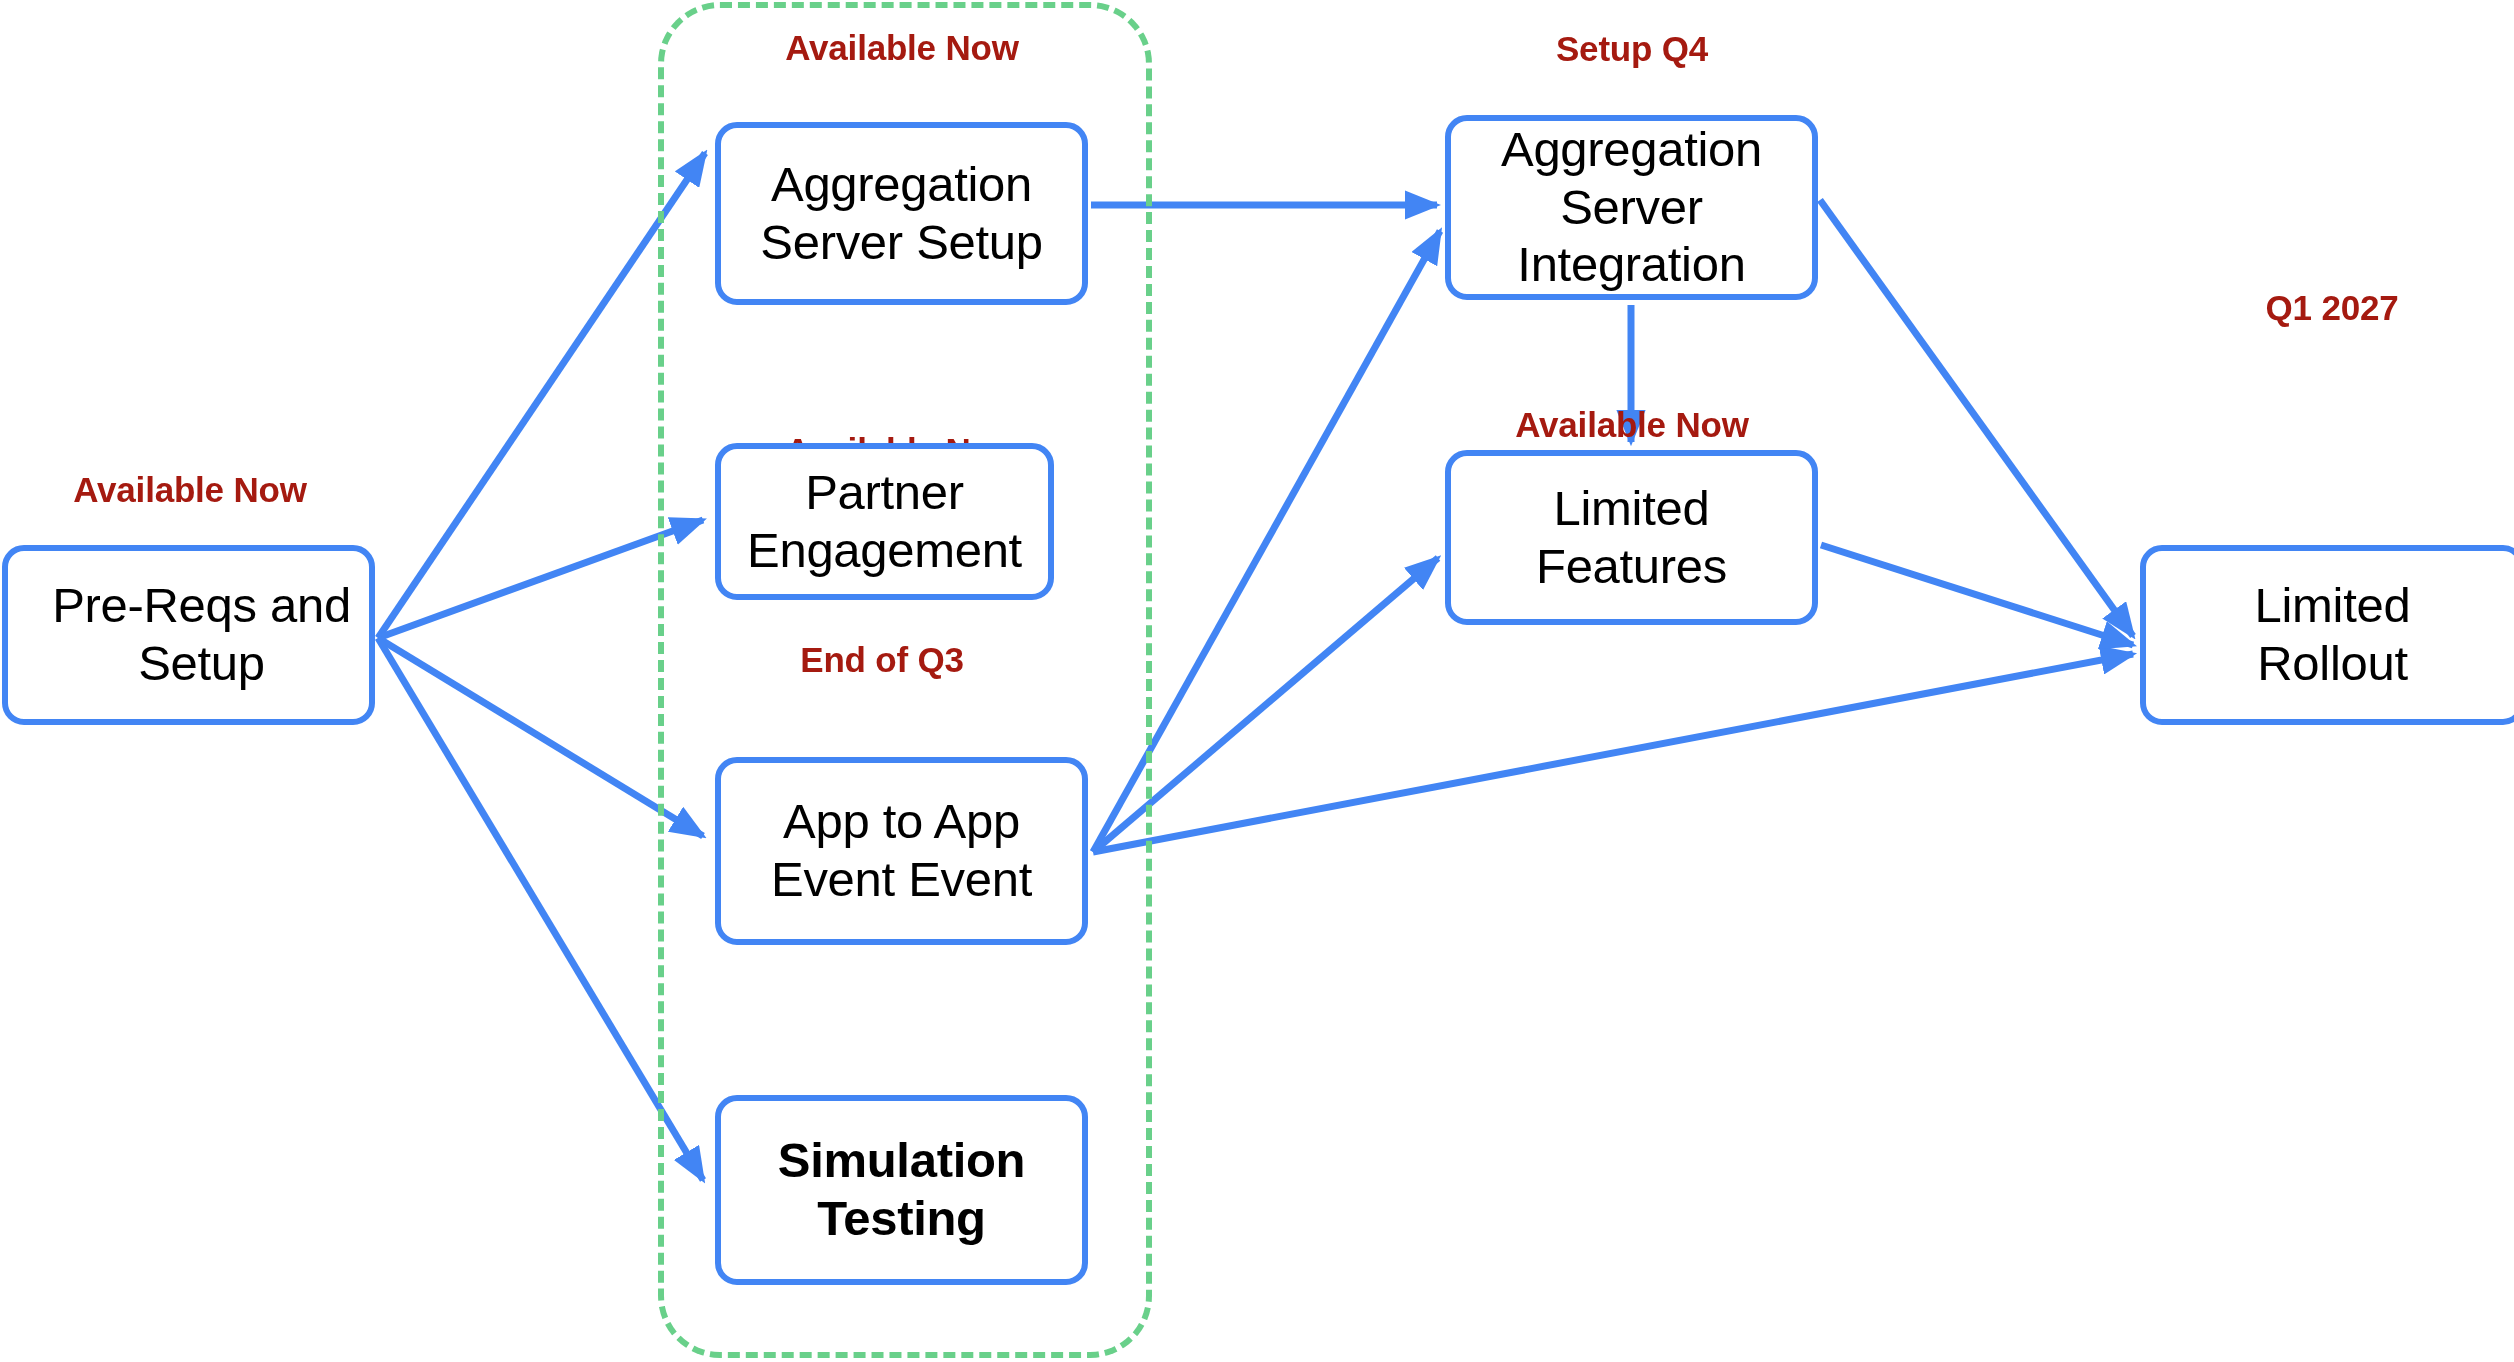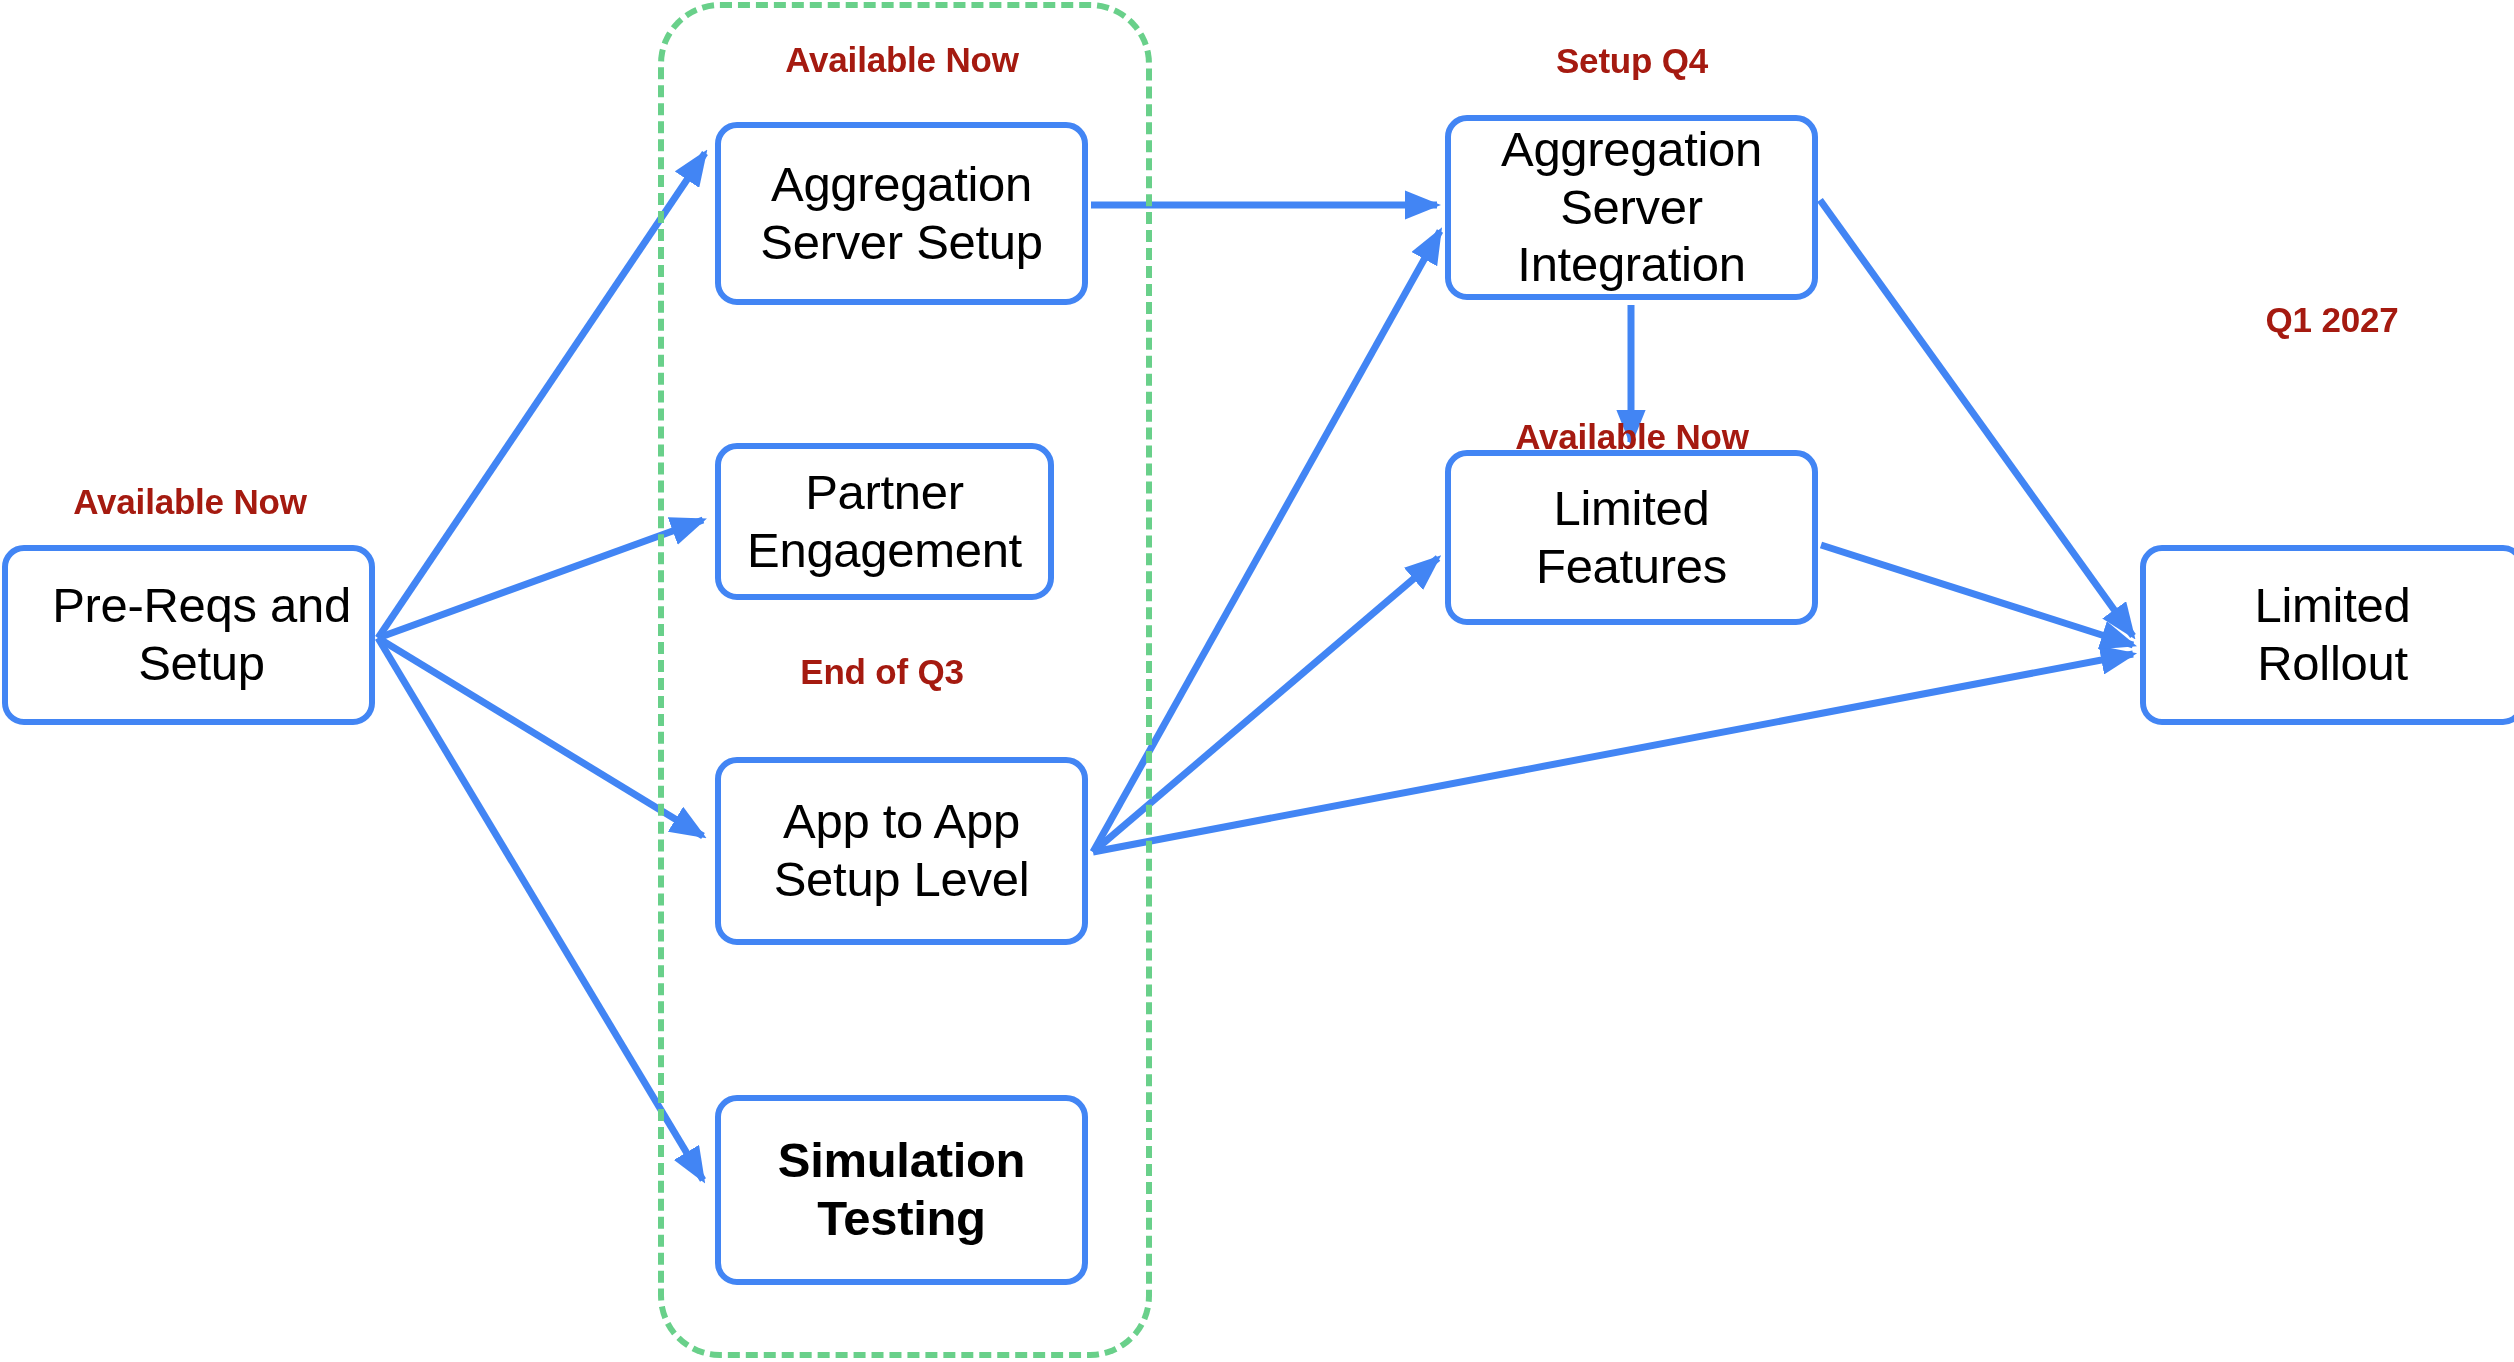--- a/index.html
+++ b/index.html
@@ -56,21 +56,20 @@
   }
   .stamp {
     position: absolute;
     color: #a51a10;
     font-size: 35px;
     font-weight: bold;
     font-family: "Liberation Sans", sans-serif;
     white-space: nowrap;
     text-align: center;
     letter-spacing: -0.2px;
-    margin-top: 12px;
   }
 </style>
 </head>
 <body>
 
 <div id="stage">
 
   <svg id="edges" viewBox="0 0 2514 1362" xmlns="http://www.w3.org/2000/svg">
     <defs>
       <marker id="arrowhead" markerWidth="5.2" markerHeight="4.2" refX="4.6" refY="2.1" orient="auto" markerUnits="strokeWidth">
@@ -117,21 +116,21 @@
 Server Setup</span>
   </div>
 
   <div class="node" style="left:715px; top:443px; width:339px; height:157px;">
     <span class="node-label">Partner
 Engagement</span>
   </div>
 
   <div class="node" style="left:715px; top:757px; width:373px; height:188px;">
     <span class="node-label">App to App
-Setup Level</span>
+Event Event</span>
   </div>
 
   <div class="node" style="left:715px; top:1095px; width:373px; height:190px;font-weight:bold;">
     <span class="node-label">Simulation
 Testing</span>
   </div>
 
   <div class="node" style="left:1445px; top:115px; width:373px; height:185px;">
     <span class="node-label">Aggregation
 Server

